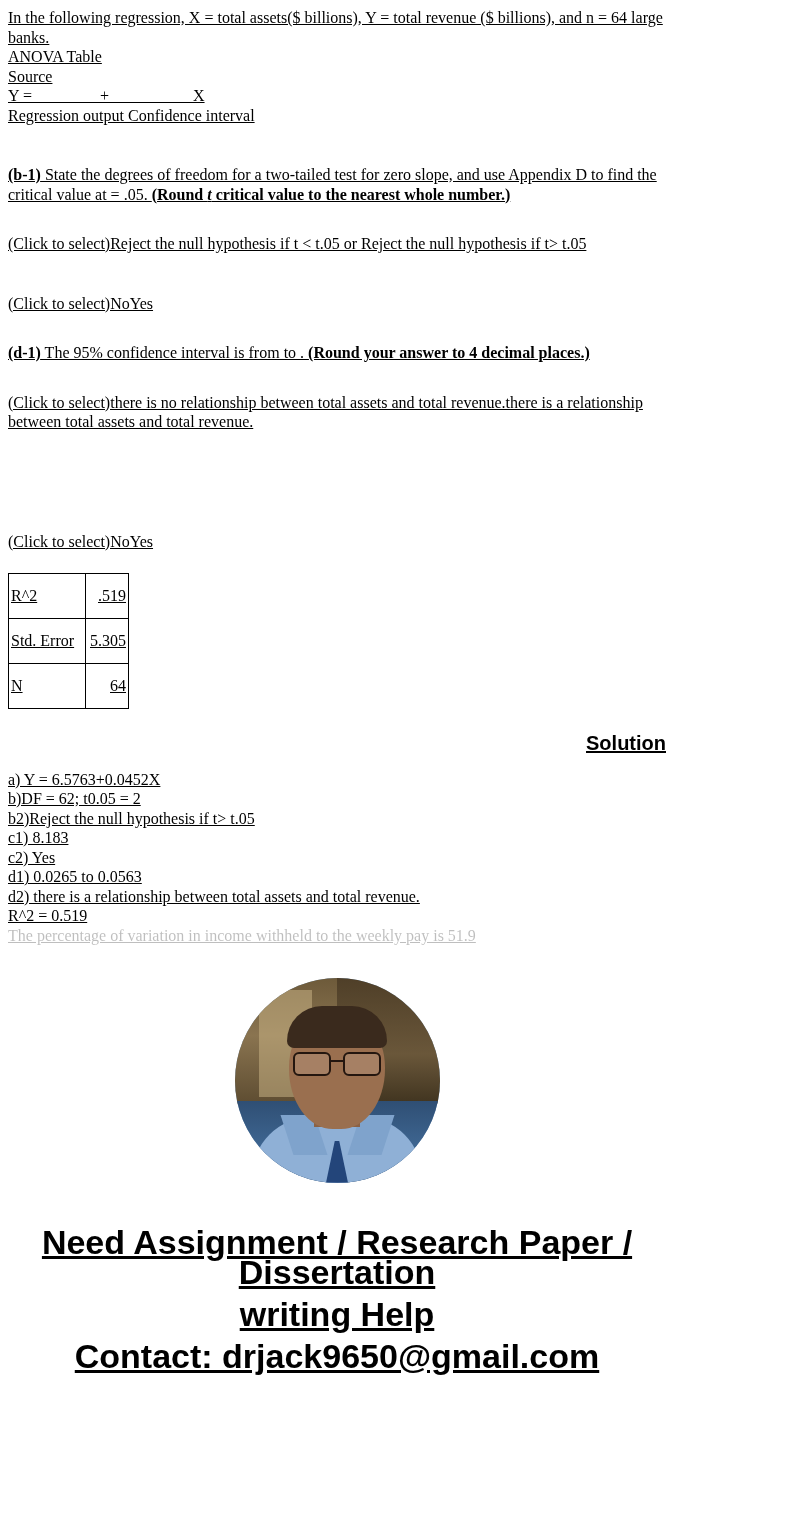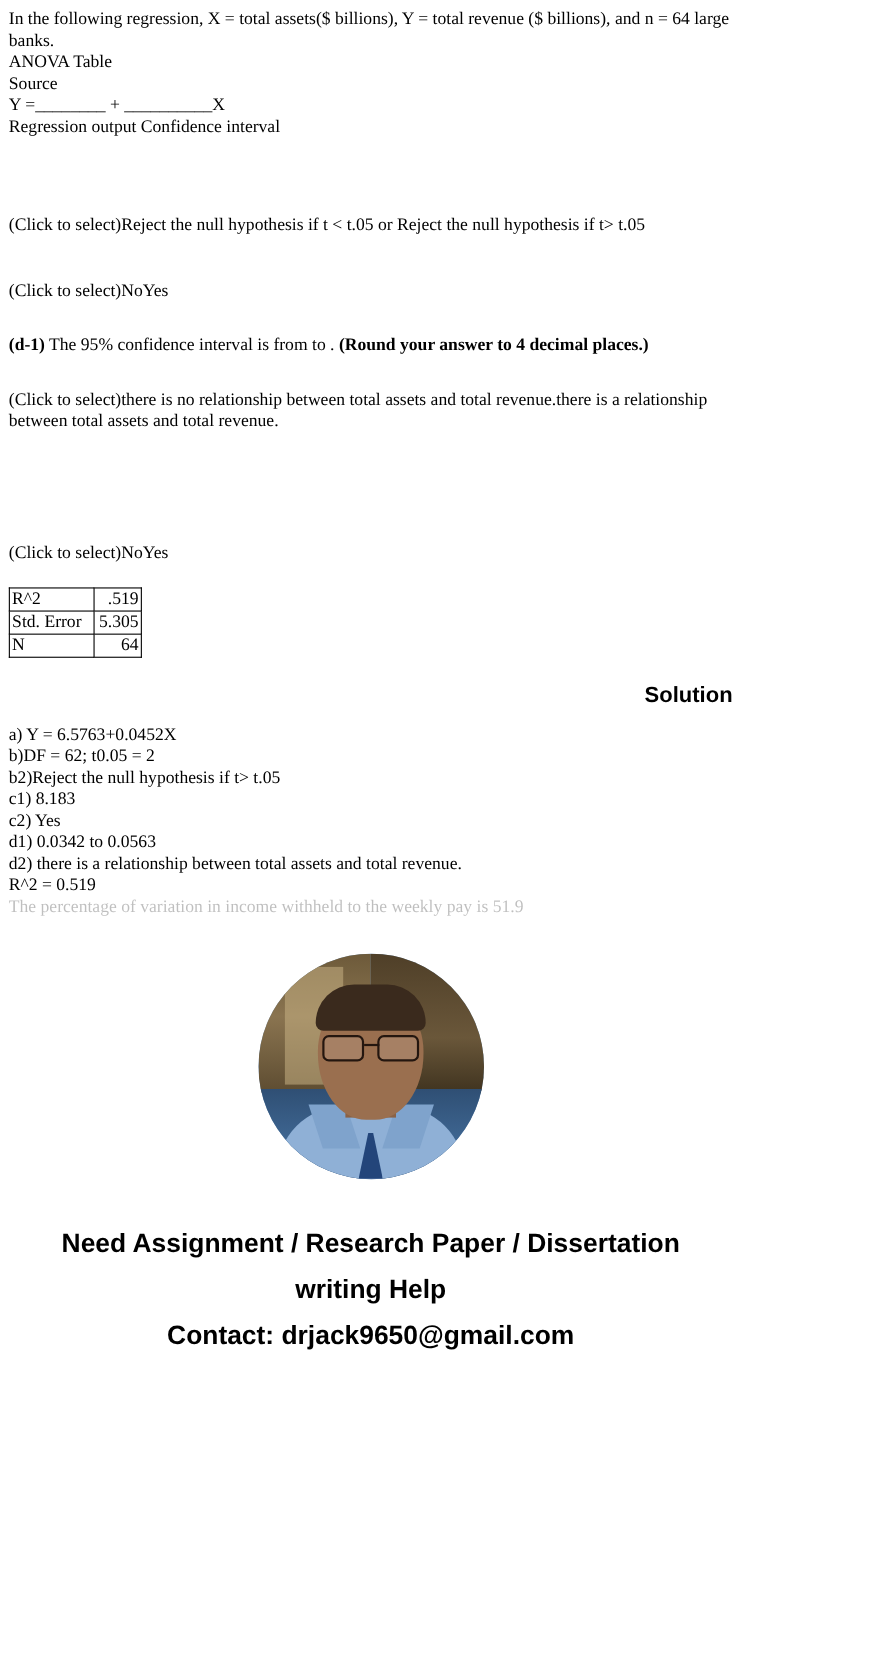--- a/index.html
+++ b/index.html
@@ -12,20 +12,21 @@
     font-family: "Liberation Serif", "DejaVu Serif", serif;
     font-size: 16px;
     color: #000000;
     line-height: 1.22;
   }
   .page {
     width: 674px;
     box-sizing: border-box;
     padding: 8px 8px 0 8px;
     position: relative;
+    text-decoration: underline;
   }
   p.block {
     margin: 0 0 0 0;
     padding: 0;
   }
   .gap-22 { height: 22px; }
   .gap-30 { height: 30px; }
   .gap-40 { height: 40px; }
   .line {
     margin: 0 0 17px 0;
@@ -36,21 +37,21 @@
     padding-left: 25px;
   }
   
   table.stats {
     border-collapse: collapse;
     margin: 0;
     table-layout: fixed;
   }
   table.stats td {
     border: 1px solid #000000;
-    padding: 0px 2px;
+    padding: 12px 2px;
     font-family: "Liberation Serif", "DejaVu Serif", serif;
     font-size: 16px;
     line-height: 20px;
     vertical-align: top;
   }
   table.stats td.label { width: 72px; }
   table.stats td.value { width: 38px; text-align: right; }
 
   h3.solution {
     font-size: 20px;
@@ -182,21 +183,21 @@
     bottom: 56px;
     transform: translateX(-50%);
     width: 46px;
     height: 30px;
     background: #8a6246;
   }
   .footer {
     text-align: center;
     font-family: "Liberation Sans", sans-serif;
     font-weight: bold;
-    font-size: 24px;
+    font-size: 34px;
     line-height: 30px;
     color: #000000;
     margin-top: 44px;
     padding-bottom: 18px;
   }
   .footer .l2 { margin-top: 12px; }
 </style>
 </head>
 <body>
 
@@ -207,20 +208,23 @@
   <p class="block line">ANOVA Table</p>
 
   <p class="block line">Source</p>
 
   <p class="block">Y =________ + __________X</p>
 
   <p class="block line">Regression output Confidence interval</p>
 
   <div class="gap-40"></div>
 
+  <p class="block">
+    <span class="b">(b-1)</span><span> State the degrees of freedom for a two-tailed test for zero slope, and use Appendix D to find the critical value at = .05. </span><span class="b">(Round </span><span class="b i">t</span><span class="b"> critical value to the nearest whole number.)</span>
+  </p>
 
   <div class="gap-30"></div>
 
   <p class="block indent">(Click to select)Reject the null hypothesis if t &lt; t.05 or Reject the null hypothesis if t&gt; t.05</p>
 
   <div class="gap-40"></div>
 
   <p class="block indent">(Click to select)NoYes</p>
 
   <div class="gap-30"></div>
@@ -262,21 +266,21 @@
 
   <div class="gap-22"></div>
 
   <h3 class="solution">Solution</h3>
 
   <p class="block sol-line">a) Y = 6.5763+0.0452X</p>
   <p class="block sol-line">b)DF = 62; t0.05 = 2</p>
   <p class="block sol-line">b2)Reject the null hypothesis if t&gt; t.05</p>
   <p class="block sol-line">c1) 8.183</p>
   <p class="block sol-line">c2) Yes</p>
-  <p class="block sol-line">d1) 0.0342 to 0.0563</p>
+  <p class="block sol-line">d1) 0.0265 to 0.0563</p>
   <p class="block sol-line">d2) there is a relationship between total assets and total revenue.</p>
   <p class="block sol-line">R^2 = 0.519</p>
 
   <div class="cropbox">
     <p class="block fade-line">The percentage of variation in income withheld to the weekly pay is 51.9</p>
   </div>
 
   <div class="photo-wrap">
     <div class="avatar">
       <div class="bg-left"></div>

